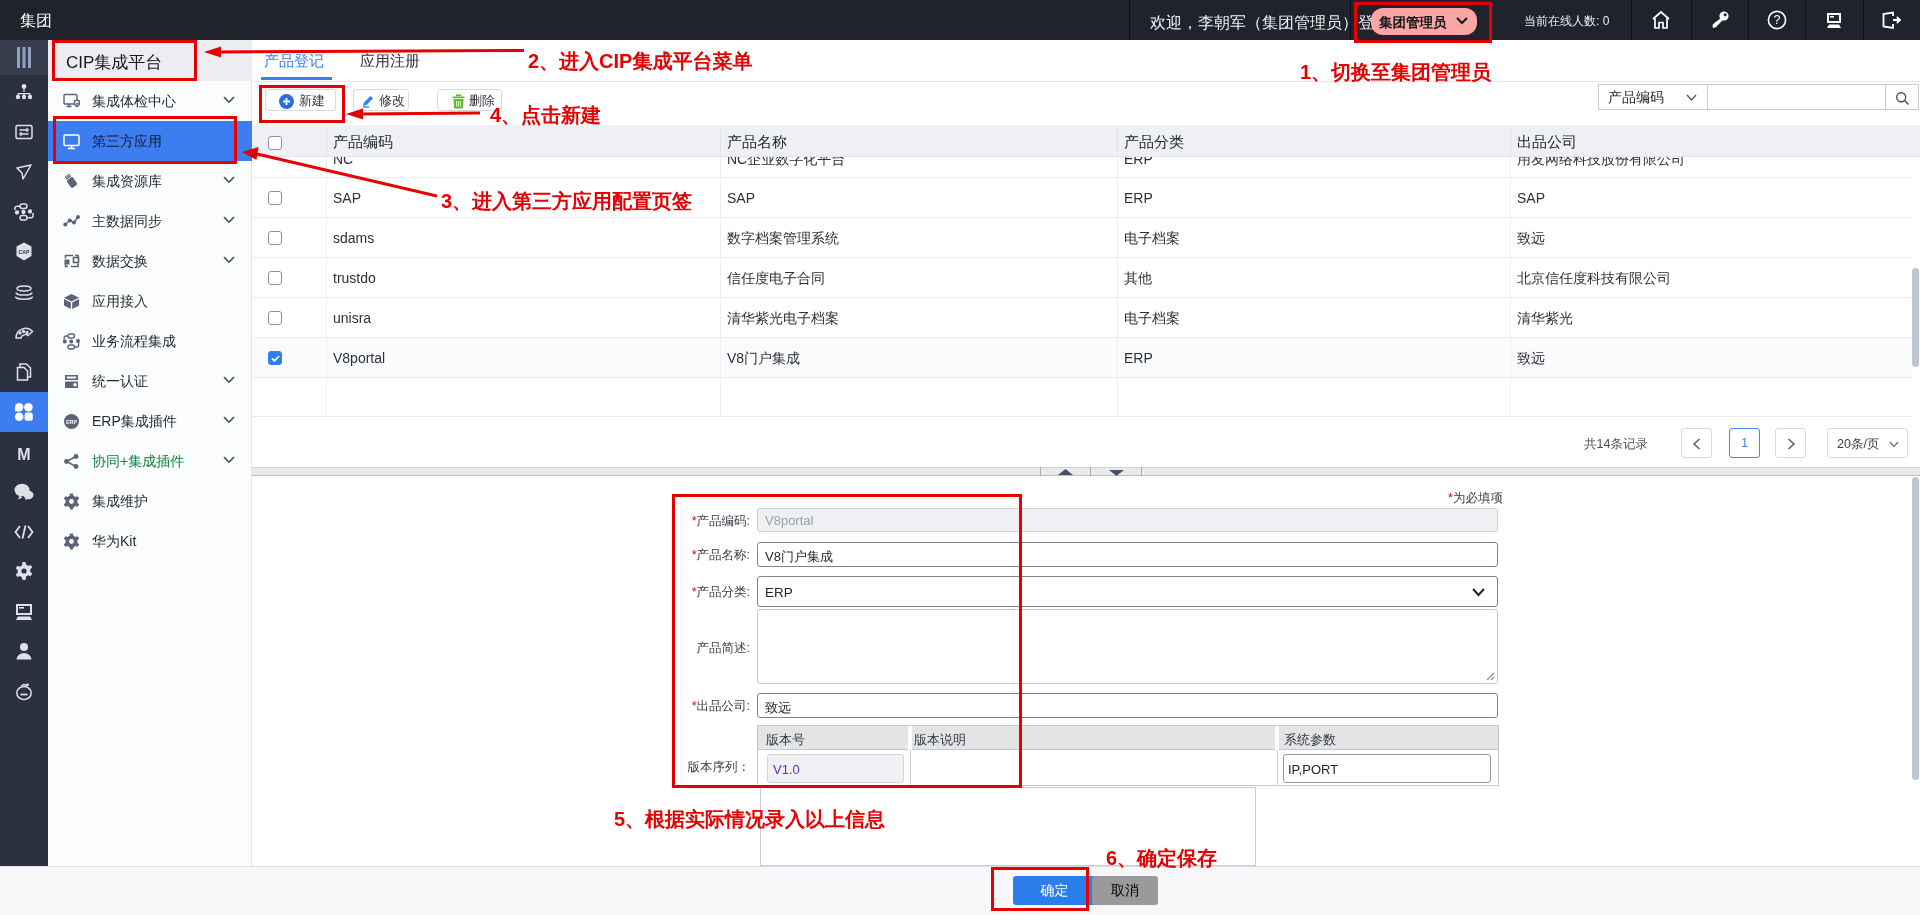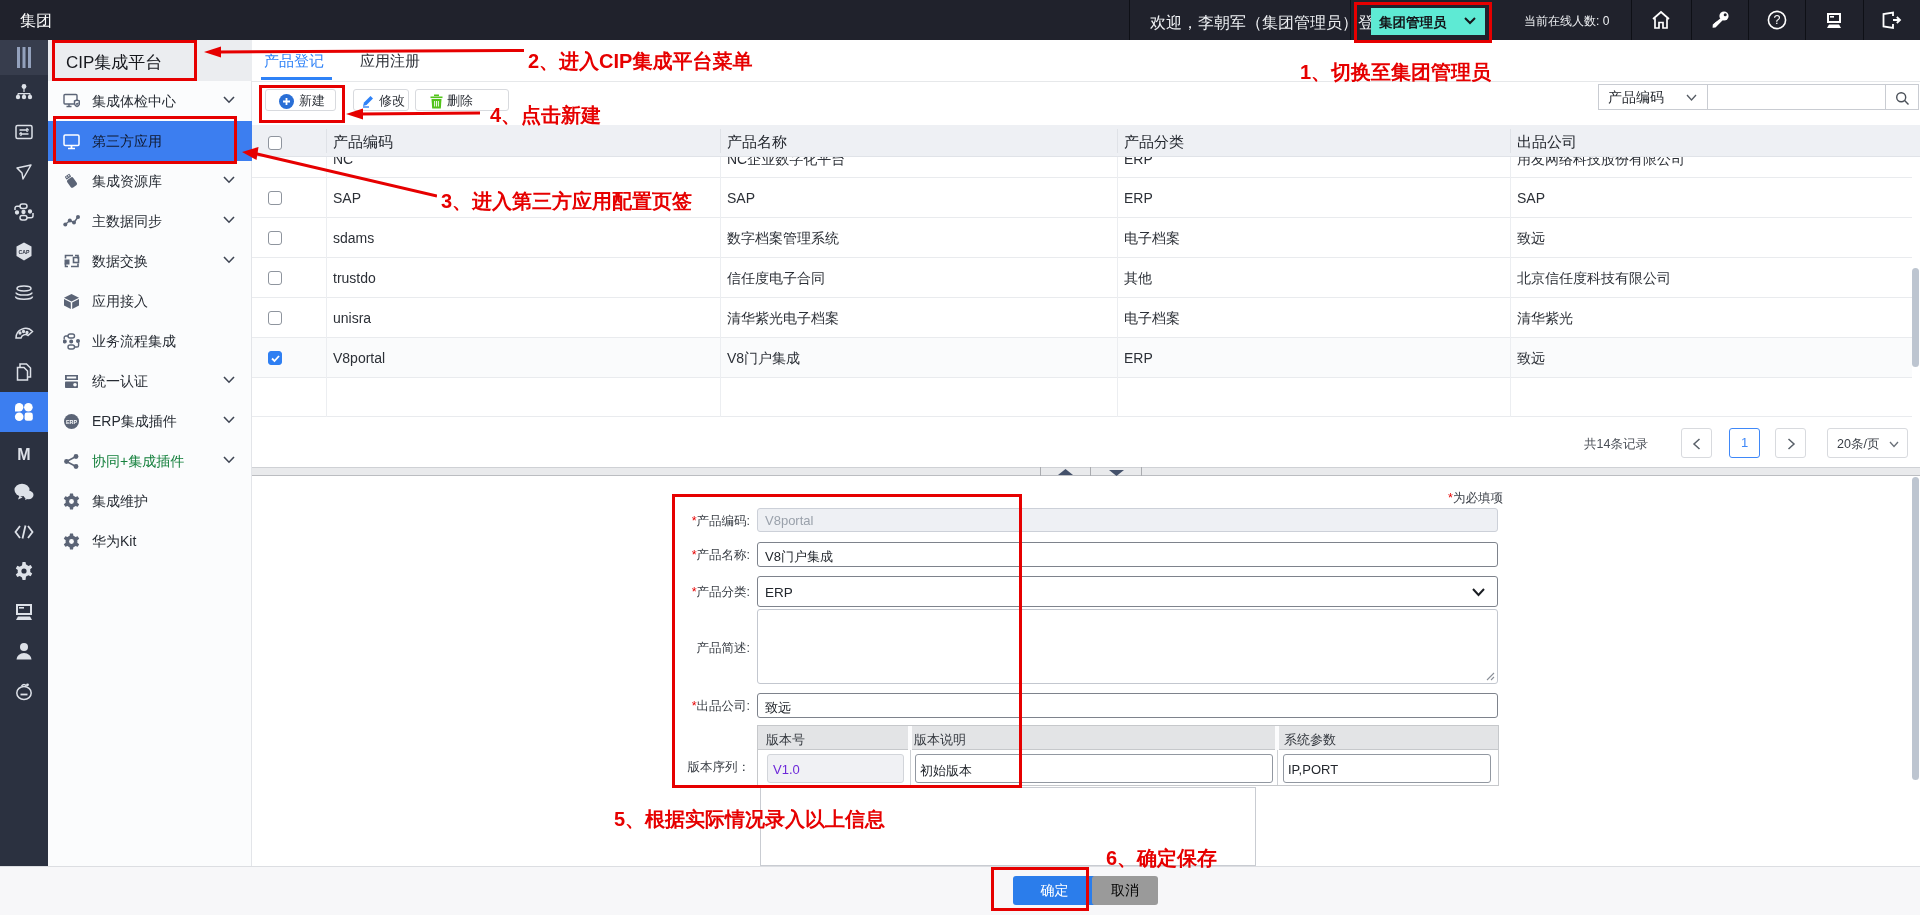--- a/index.html
+++ b/index.html
@@ -28,21 +28,21 @@
 <div class="a" style="left:0;top:0;width:1920px;height:40px;background:#20222c"></div>
 <div class="a" style="left:20px;top:11px;color:#fff;font-size:16px">集团</div>
 <div class="sep" style="left:1129px"></div>
 <div class="sep" style="left:1350px"></div>
 <div class="sep" style="left:1631px"></div>
 <div class="sep" style="left:1691px"></div>
 <div class="sep" style="left:1748px"></div>
 <div class="sep" style="left:1805px"></div>
 <div class="sep" style="left:1863px"></div>
 <div class="a" style="left:1150px;top:13px;color:#eef0f3;font-size:16px">欢迎，李朝军（集团管理员）登录</div>
-<div class="a" style="left:1371px;top:8px;width:114px;height:27px;background:#5eead4;border-radius:0">
+<div class="a" style="left:1371px;top:8px;width:106px;height:27px;background:#fca5a5;border-radius:12px">
  <span style="position:absolute;left:8px;top:5.5px;font-size:13.5px;font-weight:bold;color:#14161a">集团管理员</span>
  <svg style="position:absolute;right:9px;top:9px" width="12" height="8" viewBox="0 0 12 8">
       <path d="M1 1 L6 6 L11 1" stroke="#14161a" stroke-width="2" fill="none"></path>
     </svg>
 </div>
 <div class="a" style="left:1524px;top:13px;color:#eef0f3;font-size:12px">当前在线人数: 0</div>
 <svg class="a" style="left:1650px;top:9px" width="22" height="22" viewBox="0 0 22 22">
     <path d="M3 10 L11 3 L19 10 M5 9.2 V19 H9 V13.5 H13 V19 H17 V9.2" stroke="#fff" stroke-width="1.7" fill="none"></path>
   </svg>
 <svg class="a" style="left:1709px;top:9px" width="22" height="22" viewBox="0 0 22 22">
@@ -349,21 +349,21 @@
     </svg>
  <span style="position:absolute;left:33px;top:2px">新建</span>
 </div>
 <div class="btn" style="left:353px;top:89px;width:56px;height:22px">
  <svg style="position:absolute;left:7px;top:4px" width="14" height="14" viewBox="0 0 14 14">
       <path d="M2 12 L3 8.5 L9.5 2 L12 4.5 L5.5 11 Z" fill="#2f82f7"></path>
       <path d="M2 13 H8" stroke="#2f82f7" stroke-width="1.4"></path>
     </svg>
  <span style="position:absolute;left:25px;top:2px">修改</span>
 </div>
-<div class="btn" style="left:415px;top:89px;width:94px;height:22px">
+<div class="btn" style="left:437px;top:89px;width:65px;height:22px">
  <svg style="position:absolute;left:14px;top:3.5px" width="13" height="15" viewBox="0 0 13 15">
       <g fill="#52c41a">
         <rect x="0.5" y="2.5" width="12" height="1.6"></rect>
         <rect x="4" y="0.5" width="5" height="1.6"></rect>
         <path d="M1.5 5 H11.5 L10.8 14.5 H2.2 Z"></path>
         <path d="M4.6 7 V12.5 M6.5 7 V12.5 M8.4 7 V12.5" stroke="#fff" stroke-width="0.9"></path>
       </g>
     </svg>
  <span style="position:absolute;left:31px;top:2px">删除</span>
 </div>
@@ -523,23 +523,20 @@
  <div style="position:absolute;left:152px;top:24px;width:1px;height:35px;background:#cdd0d4"></div>
     <div style="position:absolute;left:150px;top:0;width:4px;height:24px;background:#fcfcfd"></div>
  <div style="position:absolute;left:519px;top:24px;width:1px;height:35px;background:#cdd0d4"></div>
     <div style="position:absolute;left:517px;top:0;width:4px;height:24px;background:#fcfcfd"></div>
  <div style="position:absolute;left:8px;top:5px;font-size:13px;color:#34383f">版本号</div>
  <div style="position:absolute;left:156px;top:5px;font-size:13px;color:#34383f">版本说明</div>
  <div style="position:absolute;left:526px;top:5px;font-size:13px;color:#34383f">系统参数</div>
  <div style="position:absolute;left:9px;top:28px;width:137px;height:29px;background:#f0f1f4;border:1px solid #d2d5da;border-radius:3px">
       <span style="position:absolute;left:5px;top:7px;font-size:13px;color:#6d28d9">V1.0</span>
     </div>
- <div style="position:absolute;left:157px;top:28px;width:358px;height:29px;background:#fff;border:1px solid #9298a1;border-radius:3px">
-      <span style="position:absolute;left:4px;top:7px;font-size:13px;color:#23272d">初始版本</span>
-    </div>
  <div style="position:absolute;left:525px;top:28px;width:208px;height:29px;background:#fff;border:1px solid #9298a1;border-radius:3px">
       <span style="position:absolute;left:4px;top:7px;font-size:13px;color:#23272d">IP,PORT</span>
     </div>
 </div>
 
 <div class="a" style="left:760px;top:787px;width:496px;height:79px;background:#fff;border:1px solid #c9ccd2"></div>
 
 <div class="a" style="left:1912px;top:477px;width:7px;height:303px;background:#bdc5d0;border-radius:4px"></div>
 
 <div class="a" style="left:0;top:866px;width:1920px;height:49px;background:#f7f7f9;border-top:1px solid #dcdee2"></div>

